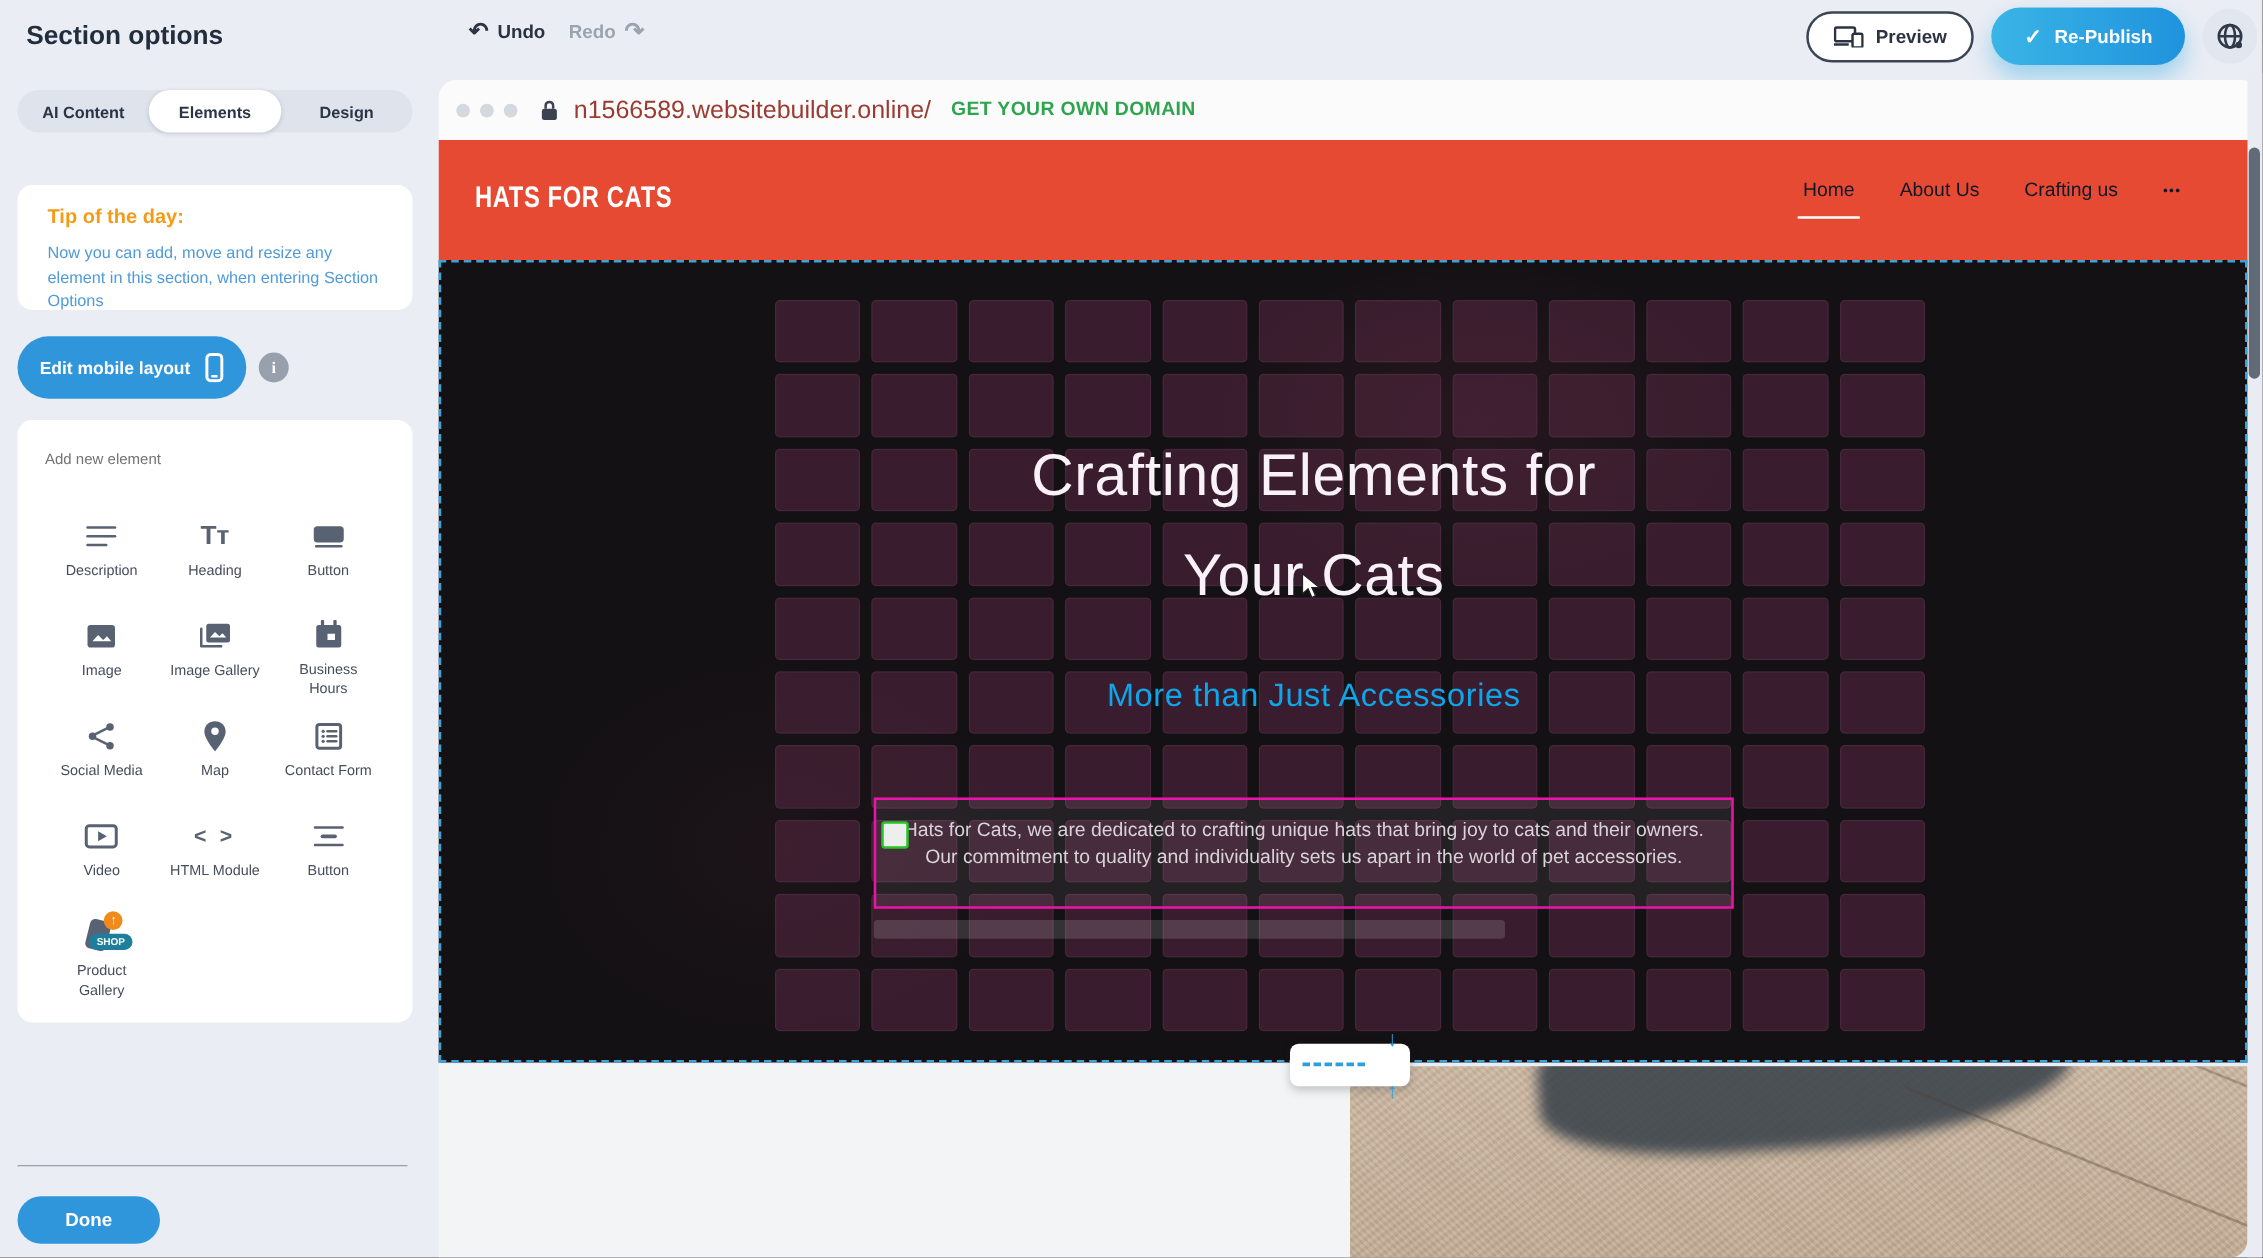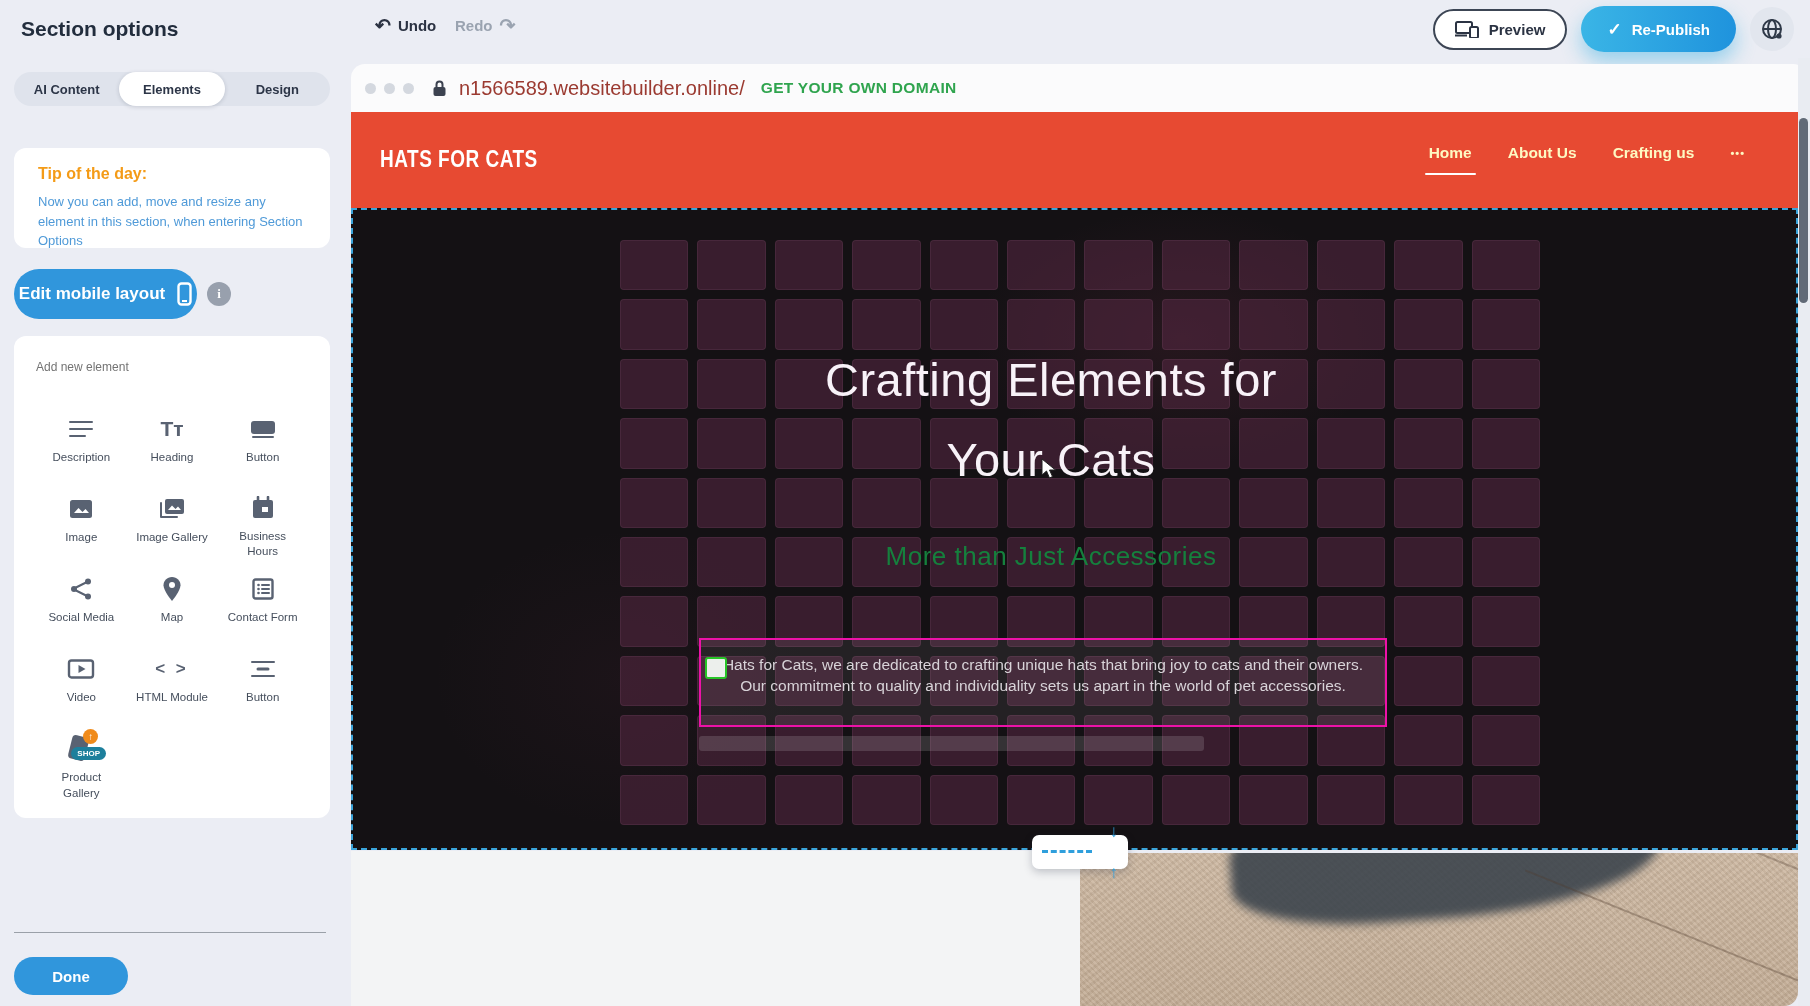--- a/index.html
+++ b/index.html
@@ -8,42 +8,42 @@
   #root { position:relative; width:1810px; height:1006px; background:#ebedf4; }
 
   
   .topbar { position:absolute; left:0; top:0; width:1810px; height:58px; }
   .section-title { position:absolute; left:21px; top:17px; font-size:21px; font-weight:bold; color:#222d3d;text-align:center; }
   .undo-btn, .redo-btn { position:absolute; top:16px; display:flex; align-items:center; gap:7px;
       background:none; border:none; font-family:inherit; font-size:15px; font-weight:bold; cursor:pointer; }
   .undo-btn { left:375px; color:#2b3242; }
   .redo-btn { left:455px; color:#9aa3b0; }
   .arrow-glyph { font-size:19px; line-height:1; }
-  .top-right { position:absolute; right:16px; top:0; height:58px; display:flex; align-items:center; gap:14px;justify-content:space-between; }
+  .top-right { position:absolute; right:4px; top:0; height:58px; display:flex; align-items:center; gap:14px;justify-content:space-between; }
   .preview-btn { display:flex; align-items:center; gap:10px; height:41px; padding:0 20px; border-radius:21px;
       border:2px solid #3c4554; background:#fff; font-family:inherit; font-size:15px; font-weight:bold; color:#2b3343; cursor:pointer; }
   .republish-btn { display:flex; align-items:center; gap:10px; height:46px; padding:0 26px; border-radius:23px; border:none;
       background:linear-gradient(90deg,#3ab5e6,#1f93dd); color:#fff; font-family:inherit; font-size:15px; font-weight:bold;
       box-shadow:0 10px 20px rgba(49,173,226,.45); cursor:pointer; }
   .check-glyph { font-size:17px; font-weight:bold; }
   .globe-btn { width:44px; height:44px; border-radius:50%; background:#e2e6ee; border:none; display:flex;
       align-items:center; justify-content:center; cursor:pointer; position:relative; }
 
   
   .sidebar { position:absolute; left:0; top:58px; width:345px; height:948px; }
   .tabs { position:absolute; left:14px; top:14px; width:316px; height:34px; background:#dfe3ec; border-radius:17px;
       display:flex; align-items:stretch; }
   .tab { flex:1; border:none; background:none; border-radius:17px; font-family:inherit; font-size:13px; font-weight:bold;
       color:#2c3547; cursor:pointer; }
   .tab.active { background:#fff; box-shadow:0 1px 4px rgba(30,40,60,.18); }
   .tip-card { position:absolute; left:14px; top:90px; width:316px; height:100px; background:#fff; border-radius:12px; padding:17px 24px; }
   .tip-title { color:#f49b17; font-size:16px; font-weight:bold; }
   .tip-body { margin-top:9px; color:#4f9ad8; font-size:13px; line-height:1.5; }
   .edit-mobile-btn { position:absolute; left:14px; top:211px; width:183px; height:50px; border:none; border-radius:25px;
-      background:#3096dc; color:#fff; font-family:inherit; font-size:17px; font-weight:bold; display:flex; align-items:center;
+      background:#3096dc; color:#fff; font-family:inherit; font-size:14px; font-weight:bold; display:flex; align-items:center;
       justify-content:center; gap:12px; cursor:pointer; }
   .info-btn { position:absolute; left:207px; top:224px; width:24px; height:24px; border:none; border-radius:50%;
       background:#98a0ad; color:#fff; font-size:13px; font-weight:bold; font-family:"Liberation Serif",serif; cursor:pointer; }
   .add-card { position:absolute; left:14px; top:278px; width:316px; height:482px; background:#fff; border-radius:12px; padding:24px 22px; }
   .add-title { font-size:12px; color:#737373; margin-bottom:26px; }
   .el-grid { display:grid; grid-template-columns:repeat(3,1fr); }
   .el-item { height:80px; display:flex; flex-direction:column; align-items:center; justify-content:flex-start;
       padding-top:14px; cursor:pointer; background:none; border:none; font-family:inherit; }
   .el-icon { height:30px; display:flex; align-items:center; justify-content:center; color:#596272; }
   .el-icon svg { stroke:#596272; fill:none; stroke-width:2; stroke-linecap:round; stroke-linejoin:round; }
@@ -66,36 +66,36 @@
   .dots { display:flex; gap:8px; margin-left:14px; }
   .dot { width:11px; height:11px; border-radius:50%; background:#d4d8df; }
   .lock { margin-left:18px; display:flex; }
   .url-text { margin-left:12px; font-size:20px; color:#9b3a31; cursor:text; }
   .domain-cta { margin-left:16px; font-size:15.5px; font-weight:bold; color:#2fa44e; cursor:pointer; letter-spacing:.3px; }
 
   .site-header { position:absolute; left:351px; top:112px; width:1456px; height:96px; background:#e74a32; }
   .site-logo { position:absolute; left:29px; top:36px; color:#fff; font-size:19px; font-weight:bold; letter-spacing:.5px;
       transform:scaleY(1.25); transform-origin:left center; }
   .site-nav { position:absolute; right:62px; top:32px; display:flex; align-items:center; gap:36px; }
-  .nav-item { color:#fef9c3; font-size:15.5px; background:none; border:none; font-family:inherit; cursor:pointer; position:relative;font-weight:bold; }
+  .nav-item { color:#0f172a; font-size:15.5px; background:none; border:none; font-family:inherit; cursor:pointer; position:relative; }
   .nav-item.active::after { content:""; position:absolute; left:-4px; right:-4px; bottom:-13px; height:2.5px; background:#fff; border-radius:2px; }
 
   
   .hero { position:absolute; left:351px; top:208px; width:1447px; height:642px; background:#141114; }
   .hero-border { position:absolute; inset:0; border:2px dashed #3aa4da; pointer-events:none; z-index:6; }
   .hero-tex1 { position:absolute; left:620px; top:0; width:420px; height:260px;
       background:radial-gradient(ellipse at center, rgba(150,60,90,.14), transparent 70%); }
   .hero-tex2 { position:absolute; left:80px; top:320px; width:380px; height:300px;
       background:radial-gradient(ellipse at center, rgba(120,50,80,.08), transparent 70%); }
   .hero-grid { position:absolute; left:269px; top:32px; width:920px; height:585px; display:grid;
       grid-template-columns:repeat(12,1fr); grid-template-rows:repeat(10,1fr); gap:9px; }
   .tile { background:rgba(88,40,68,.55); border:1px solid rgba(200,140,180,.10); border-radius:4px; }
   .hero-h1 { position:absolute; left:0; top:132px; width:1400px; text-align:center; color:#f8f2f8;
       font-size:47px; font-weight:500; letter-spacing:.5px; line-height:80px; z-index:2; cursor:pointer; }
-  .hero-sub { position:absolute; left:0; top:333px; width:1400px; text-align:center; color:#15803d;
+  .hero-sub { position:absolute; left:0; top:333px; width:1400px; text-align:center; color:#0ea5e9;
       font-size:26px; letter-spacing:.5px; z-index:2; cursor:pointer; }
   .drop-strip { position:absolute; left:348px; top:528px; width:505px; height:15px; background:rgba(255,255,255,.14); border-radius:3px; }
   .sel-box { position:absolute; left:348px; top:430px; width:688px; height:89px; border:2px solid #ed12a8;
       background:rgba(255,255,255,.07); z-index:3; cursor:pointer; }
   .sel-text { position:absolute; left:12px; right:12px; top:14px; text-align:center; color:#d8d3d8; font-size:15.5px; line-height:21px; }
   .green-handle { position:absolute; left:4px; top:17px; width:22px; height:22px; background:rgba(245,250,245,.95);
       border:2.5px solid #27c427; border-radius:3px; z-index:4; cursor:grab; }
   .cursor-arrow { position:absolute; left:690px; top:250px; z-index:9; pointer-events:none; }
 
   

